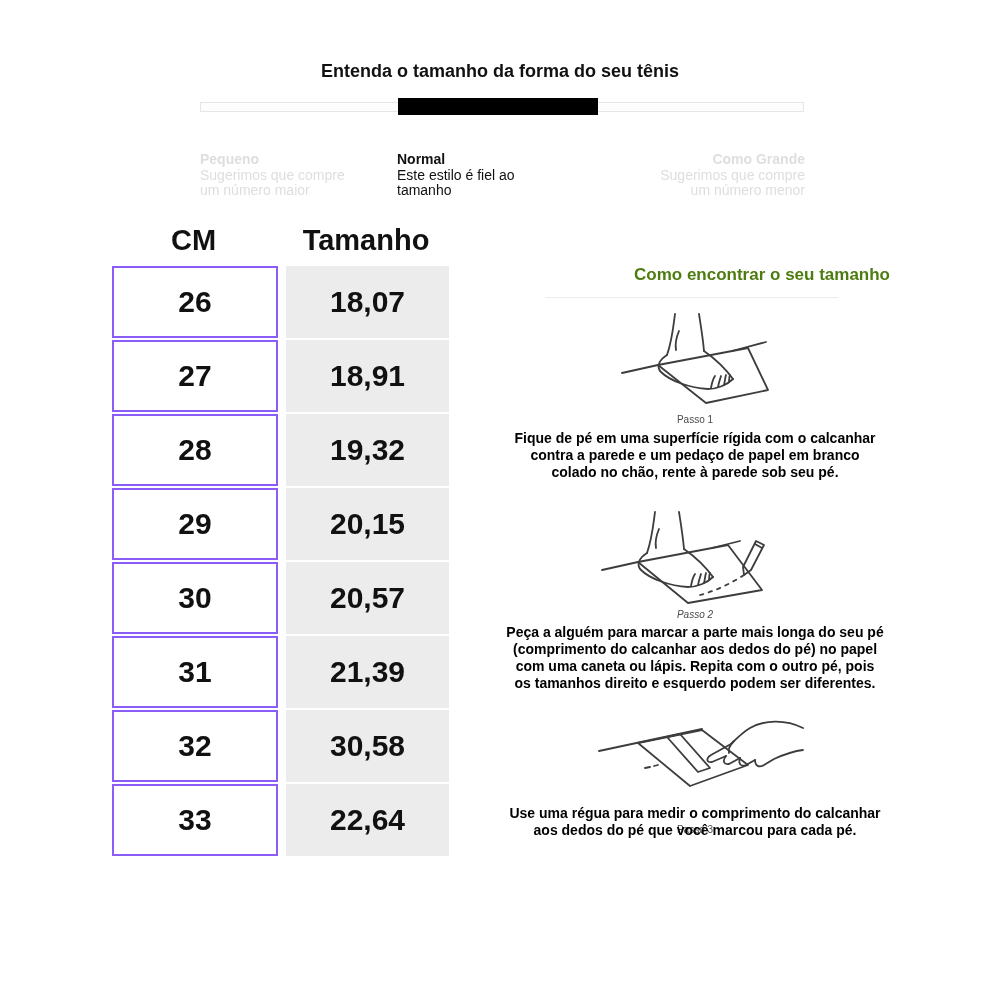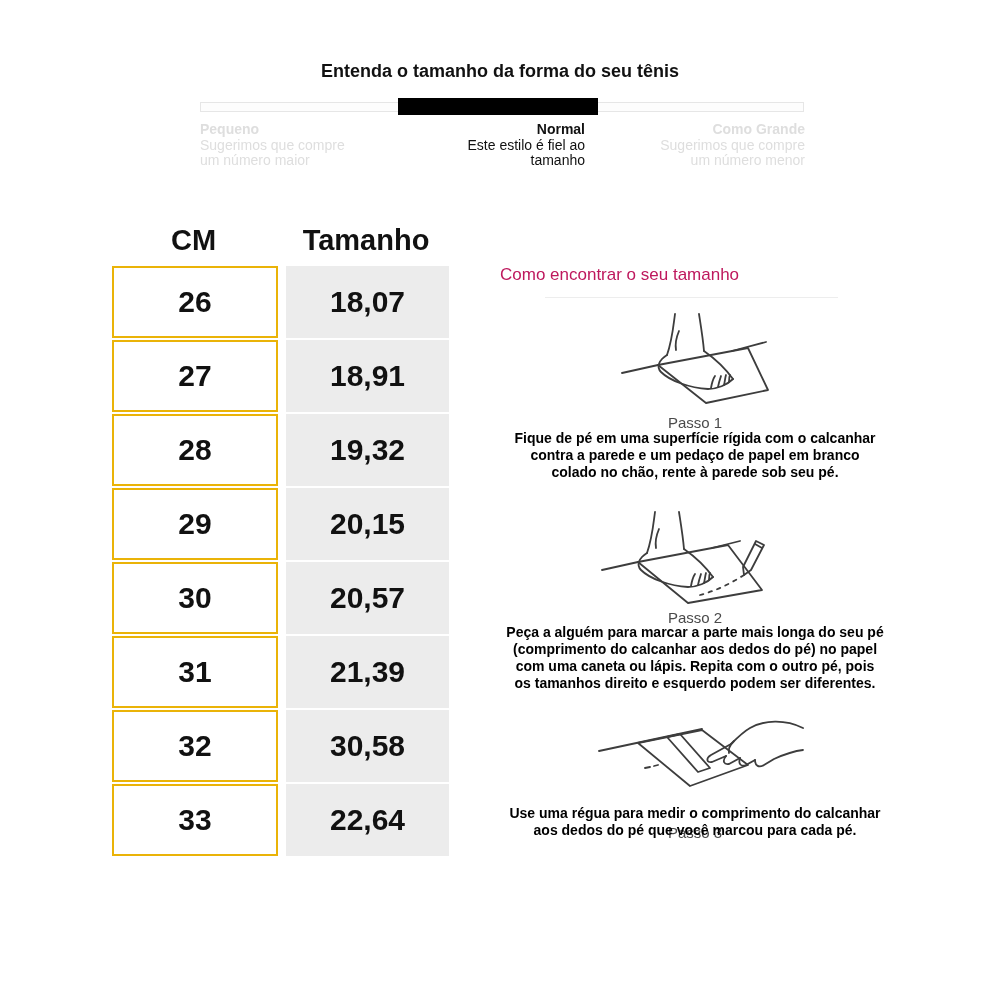--- a/index.html
+++ b/index.html
@@ -13,54 +13,54 @@
     font-size:18px;font-weight:bold;color:#111;
   }
   .scale-track{
     position:absolute;left:200px;top:102px;width:604px;height:10px;
     background:#fdfdfd;border:1px solid #e6e6e6;box-sizing:border-box;
   }
   .scale-fill{
     position:absolute;left:398px;top:98px;width:200px;height:17px;background:#000;
   }
   .scale-label{position:absolute;top:122px;font-size:14px;line-height:15.5px;}
-  .scale-label .name{font-weight:bold;display:block;}
+  .scale-label .name{font-weight:bold;display:block;margin-top:30px;}
   .scale-label.muted{color:#dedede;}
   .scale-label.left{left:200px;width:168px;text-align:left;}
-  .scale-label.center{left:415px;width:170px;text-align:right;color:#111;}
+  .scale-label.center{left:397px;width:170px;text-align:left;color:#111;}
   .scale-label.right{left:637px;width:168px;text-align:right;}
   
   .size-table{position:absolute;left:112px;top:224px;}
   .thead{display:flex;gap:8px;margin-bottom:9px;}
   .th{font-size:29px;font-weight:bold;text-align:center;color:#111;}
   .th.size{width:166px;}
   .th.cm{width:163px;}
   .trow{display:flex;gap:8px;margin-bottom:2px;}
   .cell{
     height:72px;display:flex;align-items:center;justify-content:center;
     font-size:30px;font-weight:bold;box-sizing:border-box;color:#111;
   }
-  .cell.size{width:166px;background:#fff;border:2px solid #eab308;}
+  .cell.size{width:166px;background:#fff;border:2px solid #8b5cf6;}
   .cell.cm{width:163px;background:#ececec;}
   
   .howto-title{
-    position:absolute;left:500px;top:265px;width:390px;text-align:left;
-    font-size:17px;font-weight:normal;color:#be185d;
+    position:absolute;left:500px;top:265px;width:390px;text-align:right;
+    font-size:17px;font-weight:bold;color:#4d7c0f;
   }
   .howto-divider{position:absolute;left:545px;top:297px;width:293px;height:1px;background:#ededed;}
   .step-art{position:absolute;}
   .art-1{left:620px;top:302px;}
   .art-2{left:600px;top:498px;}
   .art-3{left:597px;top:710px;}
   .step-label{
     position:absolute;left:500px;width:390px;text-align:center;
-    font-size:15px;color:#4a4a4a;
+    font-size:10px;color:#4a4a4a;
   }
   .label-1{top:414px;}
-  .label-2{top:609px;}
+  .label-2{top:609px;font-style:italic;}
   .label-3{top:824px;}
   .step-text{
     position:absolute;left:506px;width:378px;text-align:center;
     font-size:14px;line-height:17px;color:#000000;font-weight:bold;
   }
   .text-1{top:430px;}
   .text-2{top:624px;}
   .text-3{top:805px;}
   svg{display:block;}
   svg path, svg line{fill:none;stroke:#3d3d3d;stroke-width:1.8;stroke-linecap:round;stroke-linejoin:round;}

